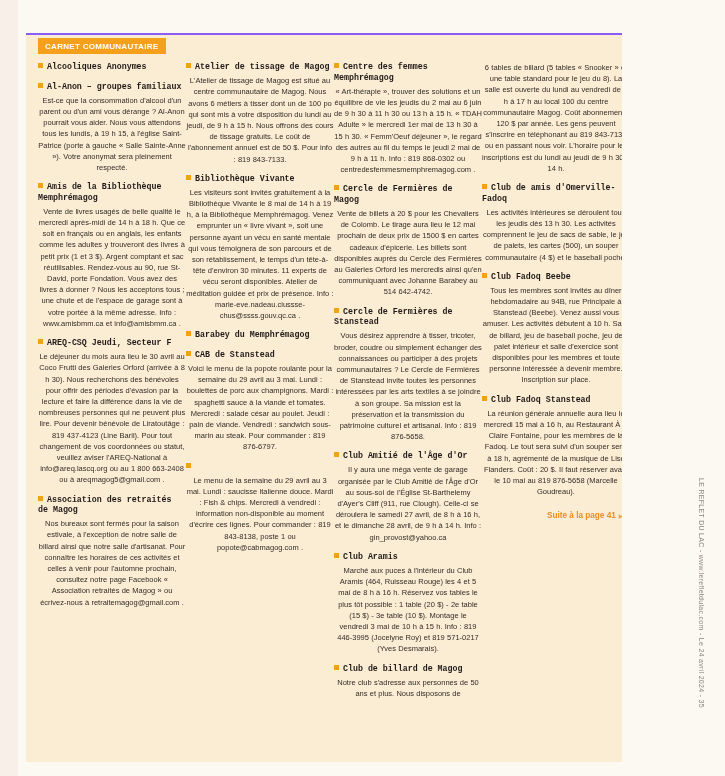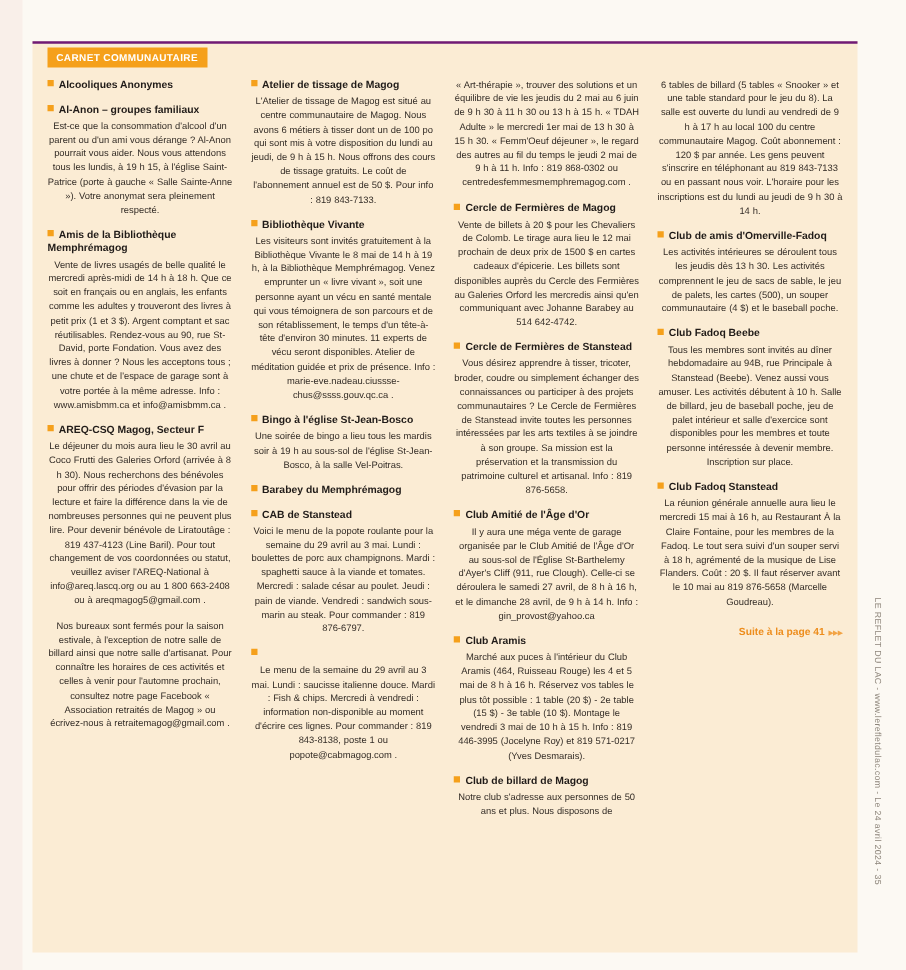--- a/index.html
+++ b/index.html
@@ -8,38 +8,38 @@
     background:#fcf9f3;
     font-family:"Liberation Sans","DejaVu Sans",sans-serif;
     -webkit-font-smoothing:antialiased;
   }
   .page{position:absolute;inset:0;}
   .page::before{ 
     content:"";position:absolute;left:0;top:0;width:18px;height:100%;
     background:#f9efe9;
   }
   .panel{
-    position:absolute;left:26px;top:33px;width:660px;height:727px;
-    background:#fbecd4;border-top:2px solid #701a75;overflow:hidden;
+    position:absolute;left:26px;top:33px;width:596px;height:727px;
+    background:#fbecd4;border-top:2px solid #8b5cf6;overflow:hidden;
   }
   .tag{
     position:absolute;left:12px;top:3px;
     background:#f5a01b;color:#ffffff;
     font-size:8px;font-weight:bold;letter-spacing:.3px;
     padding:4px 8px 3px 7px;
   }
   .cols{
     position:absolute;left:12px;right:12px;top:27px;bottom:0;
     display:flex;justify-content:space-between;
   }
   .col{width:148px;flex:0 0 148px;}
   .entry{margin:0 0 9px 0;}
   .etitle{
     margin:0 0 2.5px 0;font-size:8.3px;line-height:10.6px;
-    font-weight:bold;color:#201b18;
+    font-weight:bold;color:#201b18;font-family:Liberation Mono, monospace;
   }
   .sq{
     display:inline-block;width:5px;height:5px;background:#f5a01b;
     margin-right:4px;position:relative;top:-1px;
   }
   .ebody{
     margin:0;font-size:7.5px;line-height:11.2px;color:#332c26;
     text-align:center;word-spacing:.2px;
   }
   .suite{
@@ -66,54 +66,52 @@
           </div>
           <div class="entry">
             <h3 class="etitle"><span class="sq"></span><span>Al-Anon – groupes familiaux</span></h3>
             <p class="ebody">Est-ce que la consommation d'alcool d'un parent ou d'un ami vous dérange ? Al-Anon pourrait vous aider. Nous vous attendons tous les lundis, à 19 h 15, à l'église Saint-Patrice (porte à gauche « Salle Sainte-Anne »). Votre anonymat sera pleinement respecté.</p>
           </div>
           <div class="entry">
             <h3 class="etitle"><span class="sq"></span><span>Amis de la Bibliothèque Memphrémagog</span></h3>
             <p class="ebody">Vente de livres usagés de belle qualité le mercredi après-midi de 14 h à 18 h. Que ce soit en français ou en anglais, les enfants comme les adultes y trouveront des livres à petit prix (1 et 3 $). Argent comptant et sac réutilisables. Rendez-vous au 90, rue St-David, porte Fondation. Vous avez des livres à donner ? Nous les acceptons tous ; une chute et de l'espace de garage sont à votre portée à la même adresse. Info : www.amisbmm.ca et info@amisbmm.ca .</p>
           </div>
           <div class="entry">
-            <h3 class="etitle"><span class="sq"></span><span>AREQ-CSQ Magog, Secteur F</span></h3>
+            <h3 class="etitle"><span class="sq"></span><span>AREQ-CSQ Jeudi, Secteur F</span></h3>
             <p class="ebody">Le déjeuner du mois aura lieu le 30 avril au Coco Frutti des Galeries Orford (arrivée à 8 h 30). Nous recherchons des bénévoles pour offrir des périodes d'évasion par la lecture et faire la différence dans la vie de nombreuses personnes qui ne peuvent plus lire. Pour devenir bénévole de Liratoutâge : 819 437-4123 (Line Baril). Pour tout changement de vos coordonnées ou statut, veuillez aviser l'AREQ-National à info@areq.lascq.org ou au 1 800 663-2408 ou à areqmagog5@gmail.com .</p>
           </div>
           <div class="entry">
+            <h3 class="etitle"><span class="sq"></span><span>Association des retraités de Magog</span></h3>
             <p class="ebody">Nos bureaux sont fermés pour la saison estivale, à l'exception de notre salle de billard ainsi que notre salle d'artisanat. Pour connaître les horaires de ces activités et celles à venir pour l'automne prochain, consultez notre page Facebook « Association retraités de Magog » ou écrivez-nous à retraitemagog@gmail.com .</p>
           </div>
         </div>
         <div class="col">
           <div class="entry">
             <h3 class="etitle"><span class="sq"></span><span>Atelier de tissage de Magog</span></h3>
             <p class="ebody">L'Atelier de tissage de Magog est situé au centre communautaire de Magog. Nous avons 6 métiers à tisser dont un de 100 po qui sont mis à votre disposition du lundi au jeudi, de 9 h à 15 h. Nous offrons des cours de tissage gratuits. Le coût de l'abonnement annuel est de 50 $. Pour info : 819 843-7133.</p>
           </div>
           <div class="entry">
             <h3 class="etitle"><span class="sq"></span><span>Bibliothèque Vivante</span></h3>
             <p class="ebody">Les visiteurs sont invités gratuitement à la Bibliothèque Vivante le 8 mai de 14 h à 19 h, à la Bibliothèque Memphrémagog. Venez emprunter un « livre vivant », soit une personne ayant un vécu en santé mentale qui vous témoignera de son parcours et de son rétablissement, le temps d'un tête-à-tête d'environ 30 minutes. 11 experts de vécu seront disponibles. Atelier de méditation guidée et prix de présence. Info : marie-eve.nadeau.ciussse-chus@ssss.gouv.qc.ca .</p>
-          </div>
-          <div class="entry">
-            <h3 class="etitle"><span class="sq"></span><span>Bingo à l'église St-Jean-Bosco</span></h3>
-            <p class="ebody">Une soirée de bingo a lieu tous les mardis soir à 19 h au sous-sol de l'église St-Jean-Bosco, à la salle Vel-Poitras.</p>
           </div>
           <div class="entry">
             <h3 class="etitle"><span class="sq"></span><span>Barabey du Memphrémagog</span></h3>
           </div>
           <div class="entry">
             <h3 class="etitle"><span class="sq"></span><span>CAB de Stanstead</span></h3>
             <p class="ebody">Voici le menu de la popote roulante pour la semaine du 29 avril au 3 mai. Lundi : boulettes de porc aux champignons. Mardi : spaghetti sauce à la viande et tomates. Mercredi : salade césar au poulet. Jeudi : pain de viande. Vendredi : sandwich sous-marin au steak. Pour commander : 819 876-6797.</p>
           </div>
           <div class="entry">
             <h3 class="etitle"><span class="sq"></span></h3>
             <p class="ebody">Le menu de la semaine du 29 avril au 3 mai. Lundi : saucisse italienne douce. Mardi : Fish &amp; chips. Mercredi à vendredi : information non-disponible au moment d'écrire ces lignes. Pour commander : 819 843-8138, poste 1 ou popote@cabmagog.com .</p>
           </div>
         </div>
         <div class="col">
           <div class="entry">
+            <h3 class="etitle"><span class="sq"></span><span>Centre des femmes Memphrémagog</span></h3>
             <p class="ebody">« Art-thérapie », trouver des solutions et un équilibre de vie les jeudis du 2 mai au 6 juin de 9 h 30 à 11 h 30 ou 13 h à 15 h. « TDAH Adulte » le mercredi 1er mai de 13 h 30 à 15 h 30. « Femm'Oeuf déjeuner », le regard des autres au fil du temps le jeudi 2 mai de 9 h à 11 h. Info : 819 868-0302 ou centredesfemmesmemphremagog.com .</p>
           </div>
           <div class="entry">
             <h3 class="etitle"><span class="sq"></span><span>Cercle de Fermières de Magog</span></h3>
             <p class="ebody">Vente de billets à 20 $ pour les Chevaliers de Colomb. Le tirage aura lieu le 12 mai prochain de deux prix de 1500 $ en cartes cadeaux d'épicerie. Les billets sont disponibles auprès du Cercle des Fermières au Galeries Orford les mercredis ainsi qu'en communiquant avec Johanne Barabey au 514 642-4742.</p>
           </div>
           <div class="entry">
             <h3 class="etitle"><span class="sq"></span><span>Cercle de Fermières de Stanstead</span></h3>
             <p class="ebody">Vous désirez apprendre à tisser, tricoter, broder, coudre ou simplement échanger des connaissances ou participer à des projets communautaires ? Le Cercle de Fermières de Stanstead invite toutes les personnes intéressées par les arts textiles à se joindre à son groupe. Sa mission est la préservation et la transmission du patrimoine culturel et artisanal. Info : 819 876-5658.</p>
           </div>

